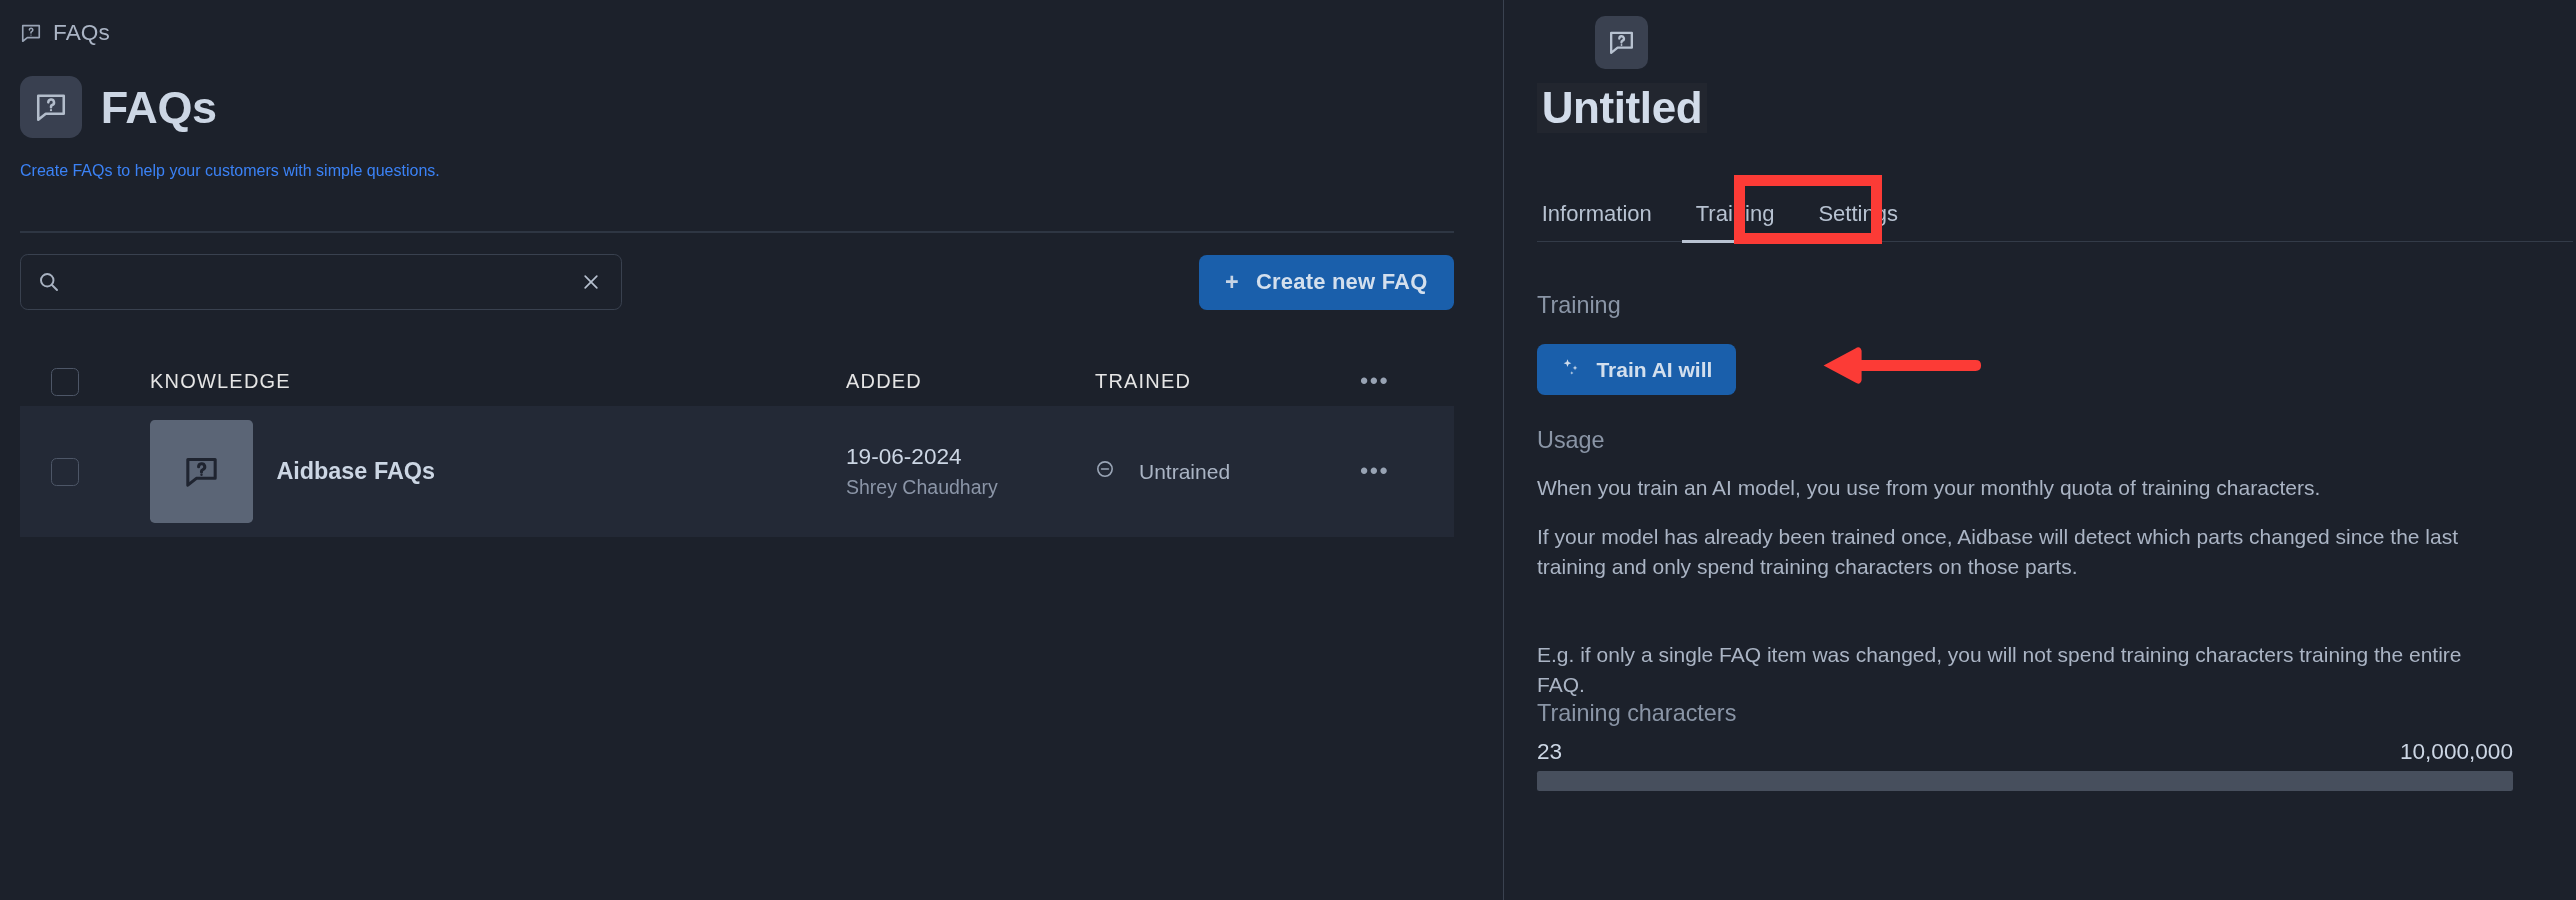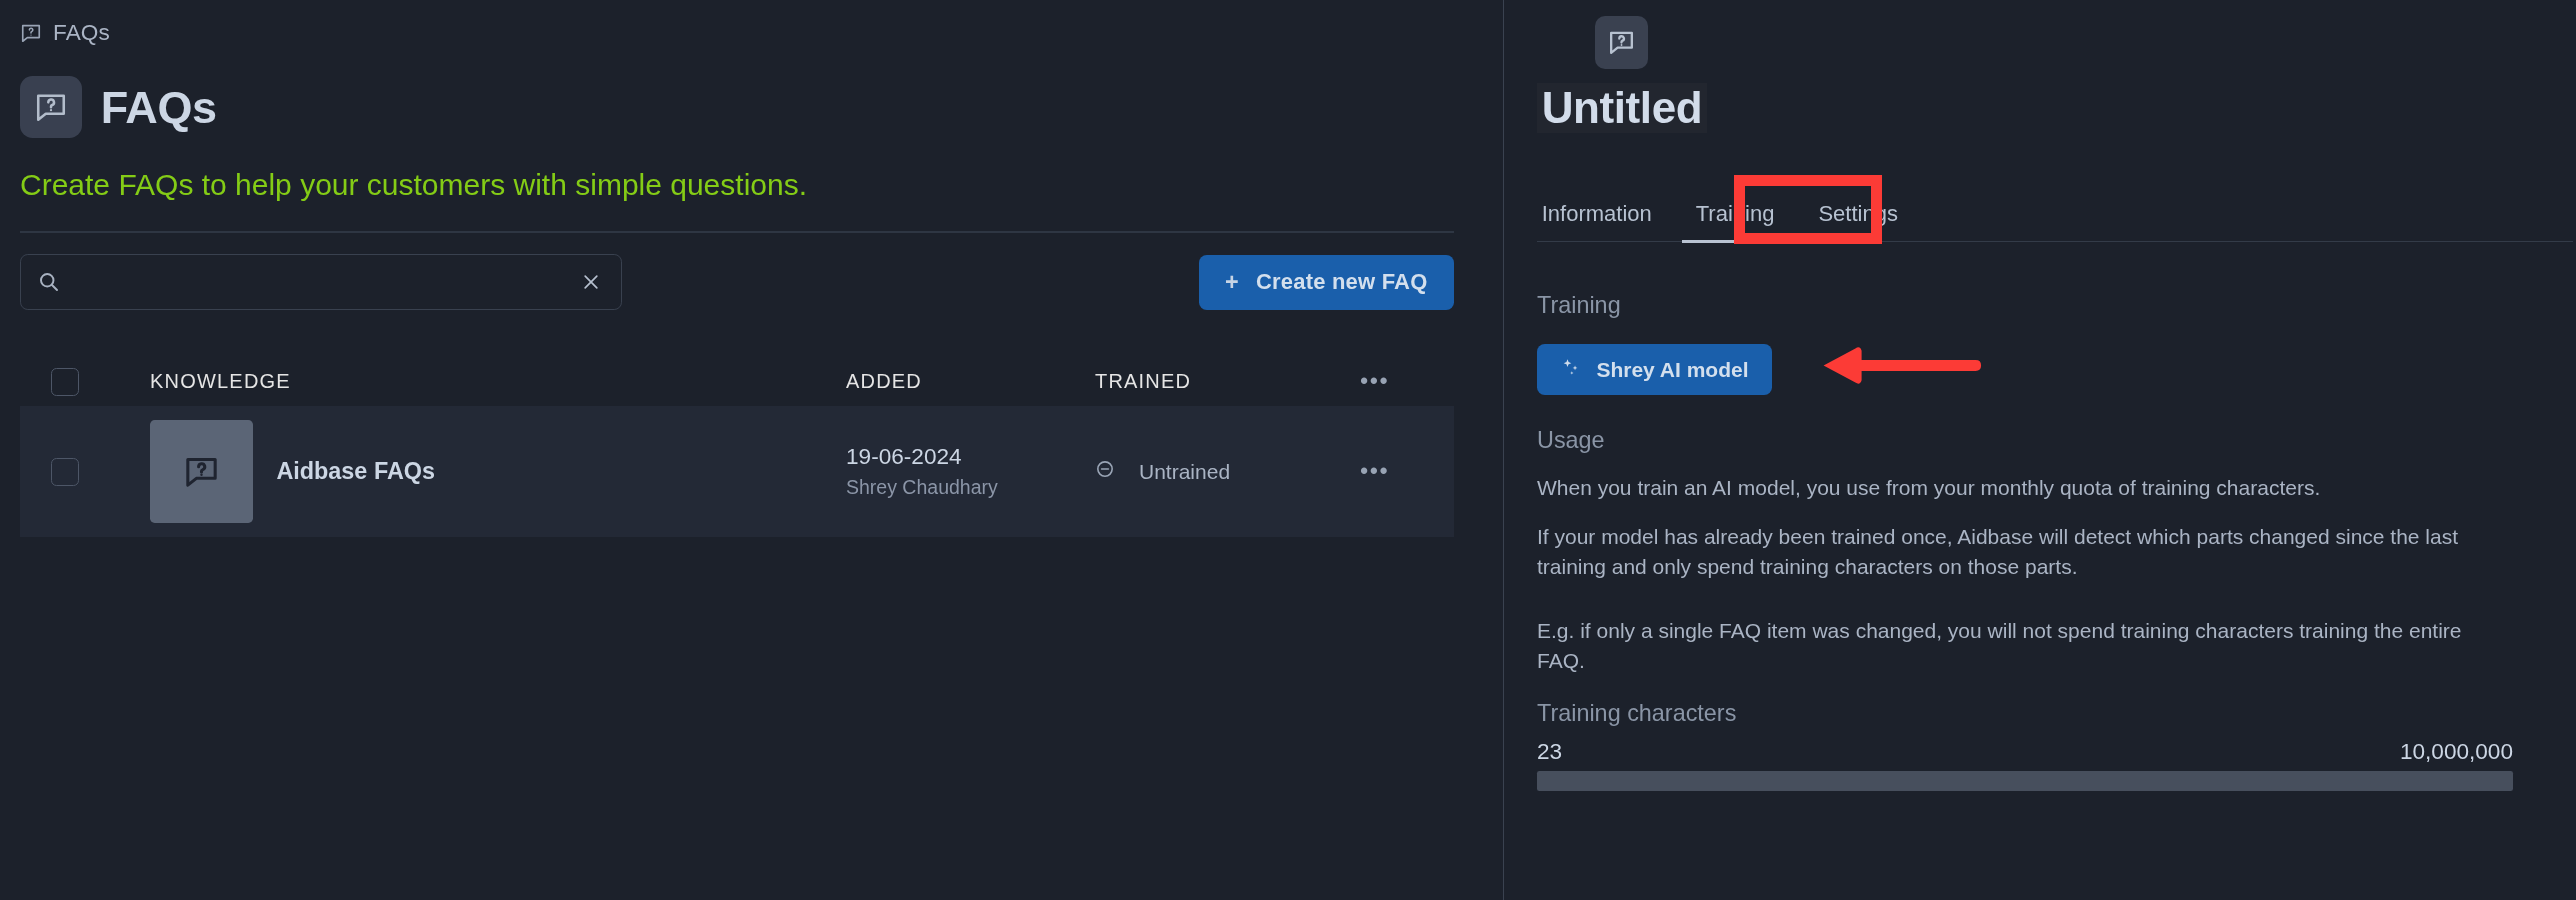--- a/index.html
+++ b/index.html
@@ -65,23 +65,23 @@
     font-size: 45px;
     font-weight: bold;
     color: #ccd6e4;
     line-height: 1;
     letter-spacing: -0.4px;
   }
 
   .page-subtitle {
     position: absolute;
     left: 20px;
-    top: 168px;
-    font-size: 30px;
-    color: #84cc16;
+    top: 162px;
+    font-size: 16px;
+    color: #3b82f6;
   }
 
   .divider-h {
     position: absolute;
     left: 20px;
     top: 231px;
     width: 1434px;
     height: 1.6px;
     background: #2e3643;
   }
@@ -323,21 +323,21 @@
   .usage-p {
     position: absolute;
     left: 33px;
     width: 966px;
     font-size: 21px;
     line-height: 1.42;
     color: #aab4c4;
   }
   #usage-p1 { top: 473px; }
   #usage-p2 { top: 522px; }
-  #usage-p3 { top: 616px; }
+  #usage-p3 { top: 640px; }
 
   .quota-row {
     position: absolute;
     left: 33px;
     top: 739px;
     width: 976px;
     display: flex;
     justify-content: space-between;
     font-size: 22.6px;
     color: #ccd6e4;
@@ -494,21 +494,21 @@
     <div class="section-label" id="training-label">Training</div>
 
     <button class="train-btn">
       <span>
         <svg width="22" height="22" viewBox="0 0 24 24" fill="#cfdcec">
           <path d="M8.2 3.6l1.15 3.05L12.4 7.8 9.35 8.95 8.2 12 7.05 8.95 4 7.8l3.05-1.15z"></path>
           <path d="M16.4 10.4l.72 1.9 1.9.72-1.9.72-.72 1.9-.72-1.9-1.9-.72 1.9-.72z"></path>
           <path d="M12.9 16.7l.5 1.3 1.3.5-1.3.5-.5 1.3-.5-1.3-1.3-.5 1.3-.5z"></path>
         </svg>
       </span>
-      <span>Shrey AI model</span>
+      <span>Train AI will</span>
     </button>
 
     <div class="section-label" id="usage-label">Usage</div>
 
     <div class="usage-p" id="usage-p1">When you train an AI model, you use from your monthly quota of training characters.</div>
     <div class="usage-p" id="usage-p2">If your model has already been trained once, Aidbase will detect which parts changed since the last training and only spend training characters on those parts.</div>
     <div class="usage-p" id="usage-p3">E.g. if only a single FAQ item was changed, you will not spend training characters training the entire FAQ.</div>
 
     <div class="section-label" id="chars-label">Training characters</div>
 

